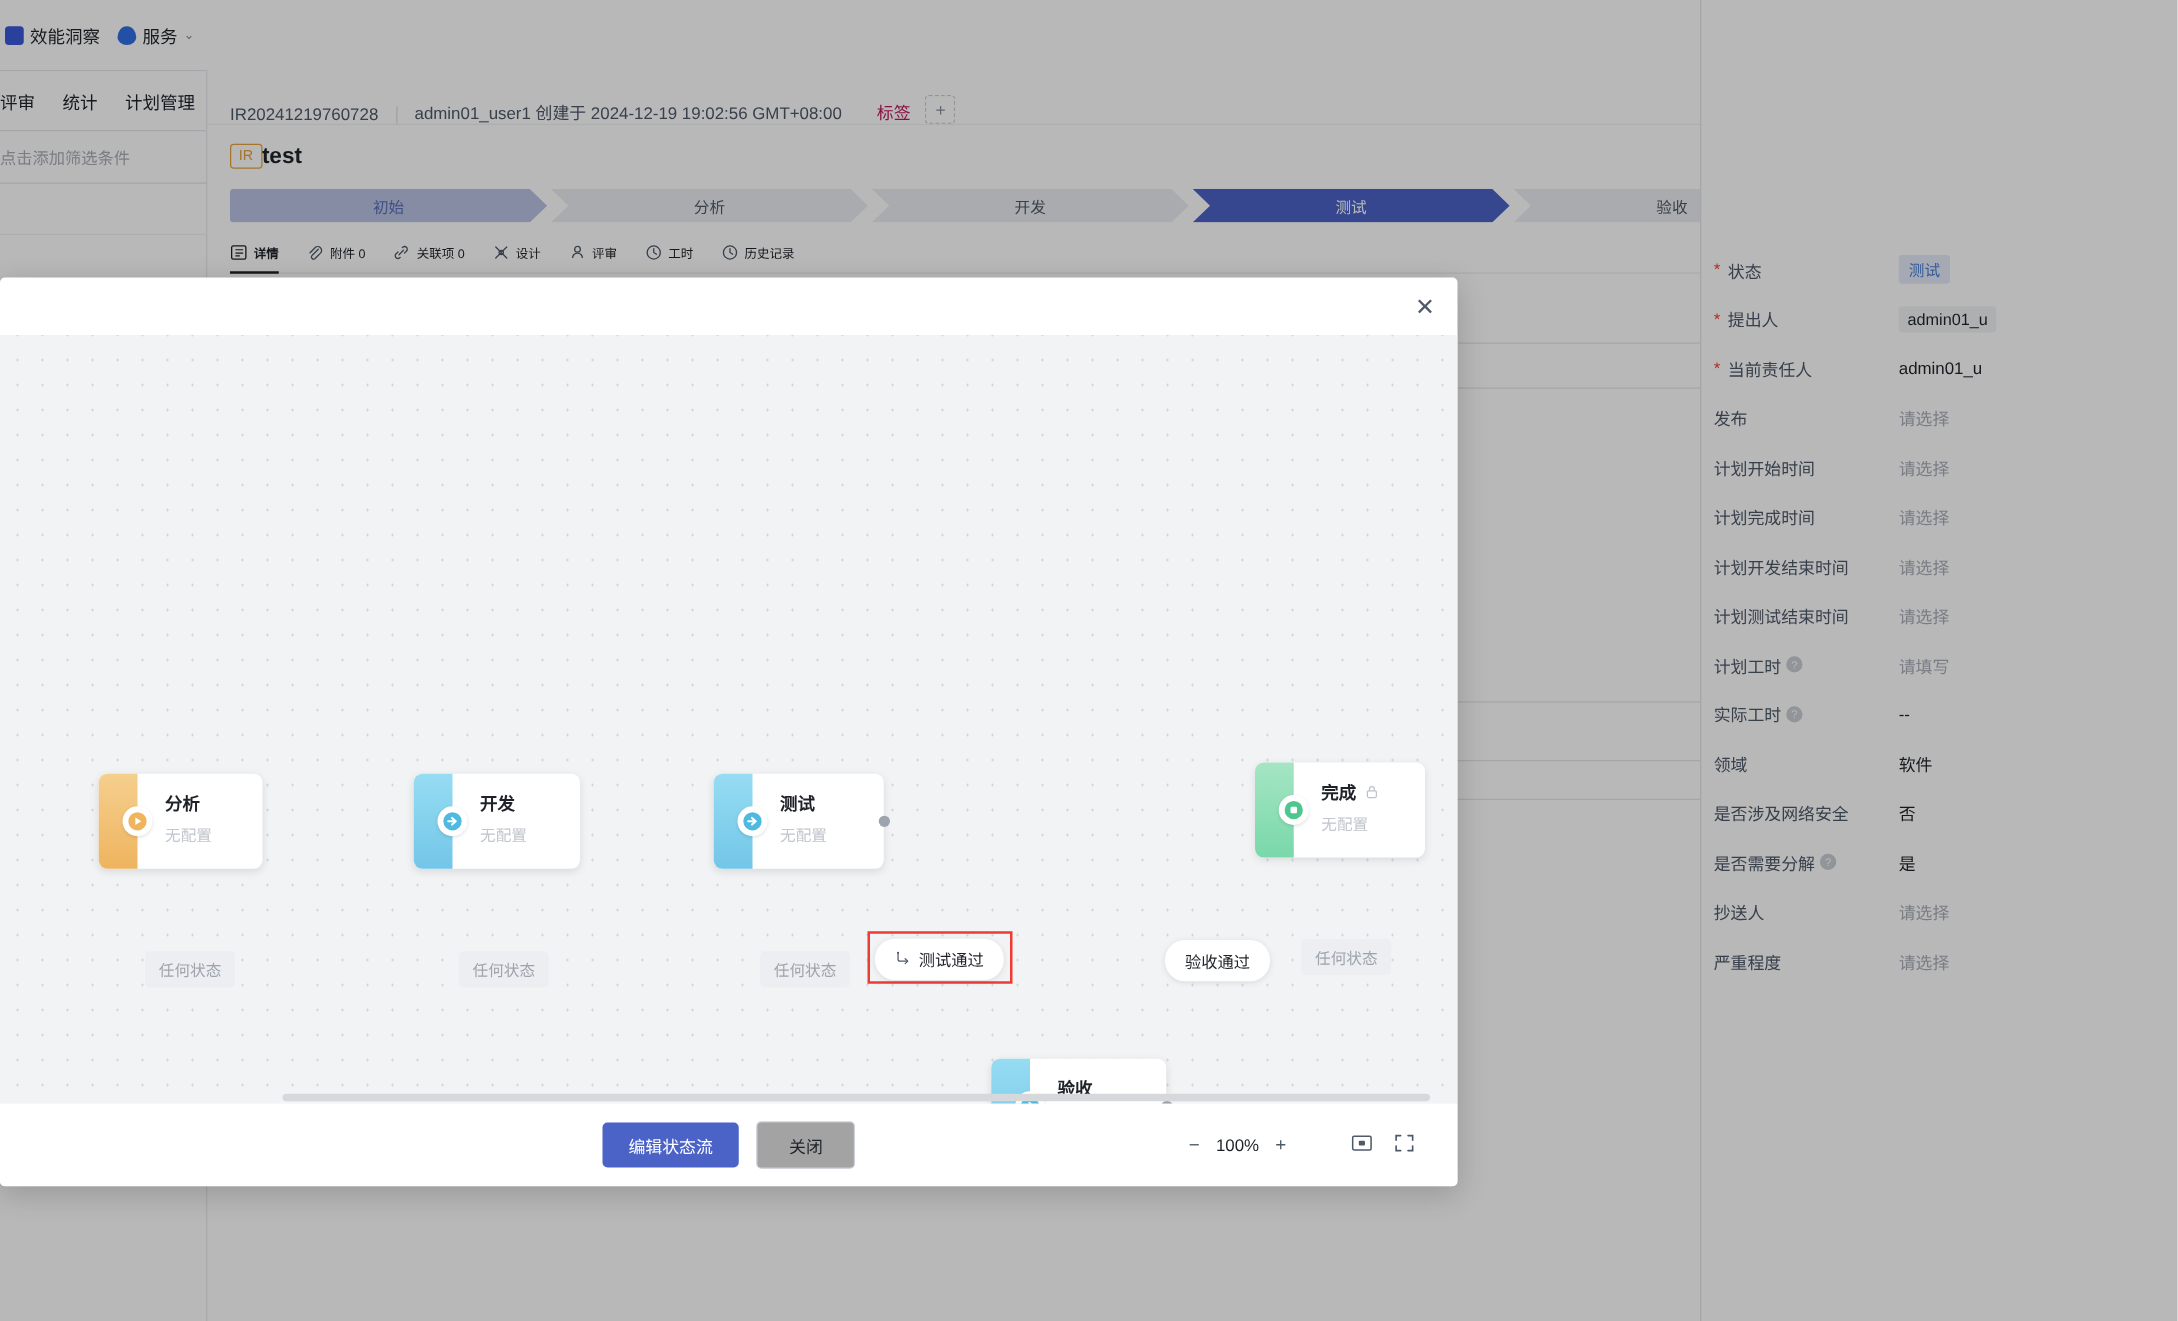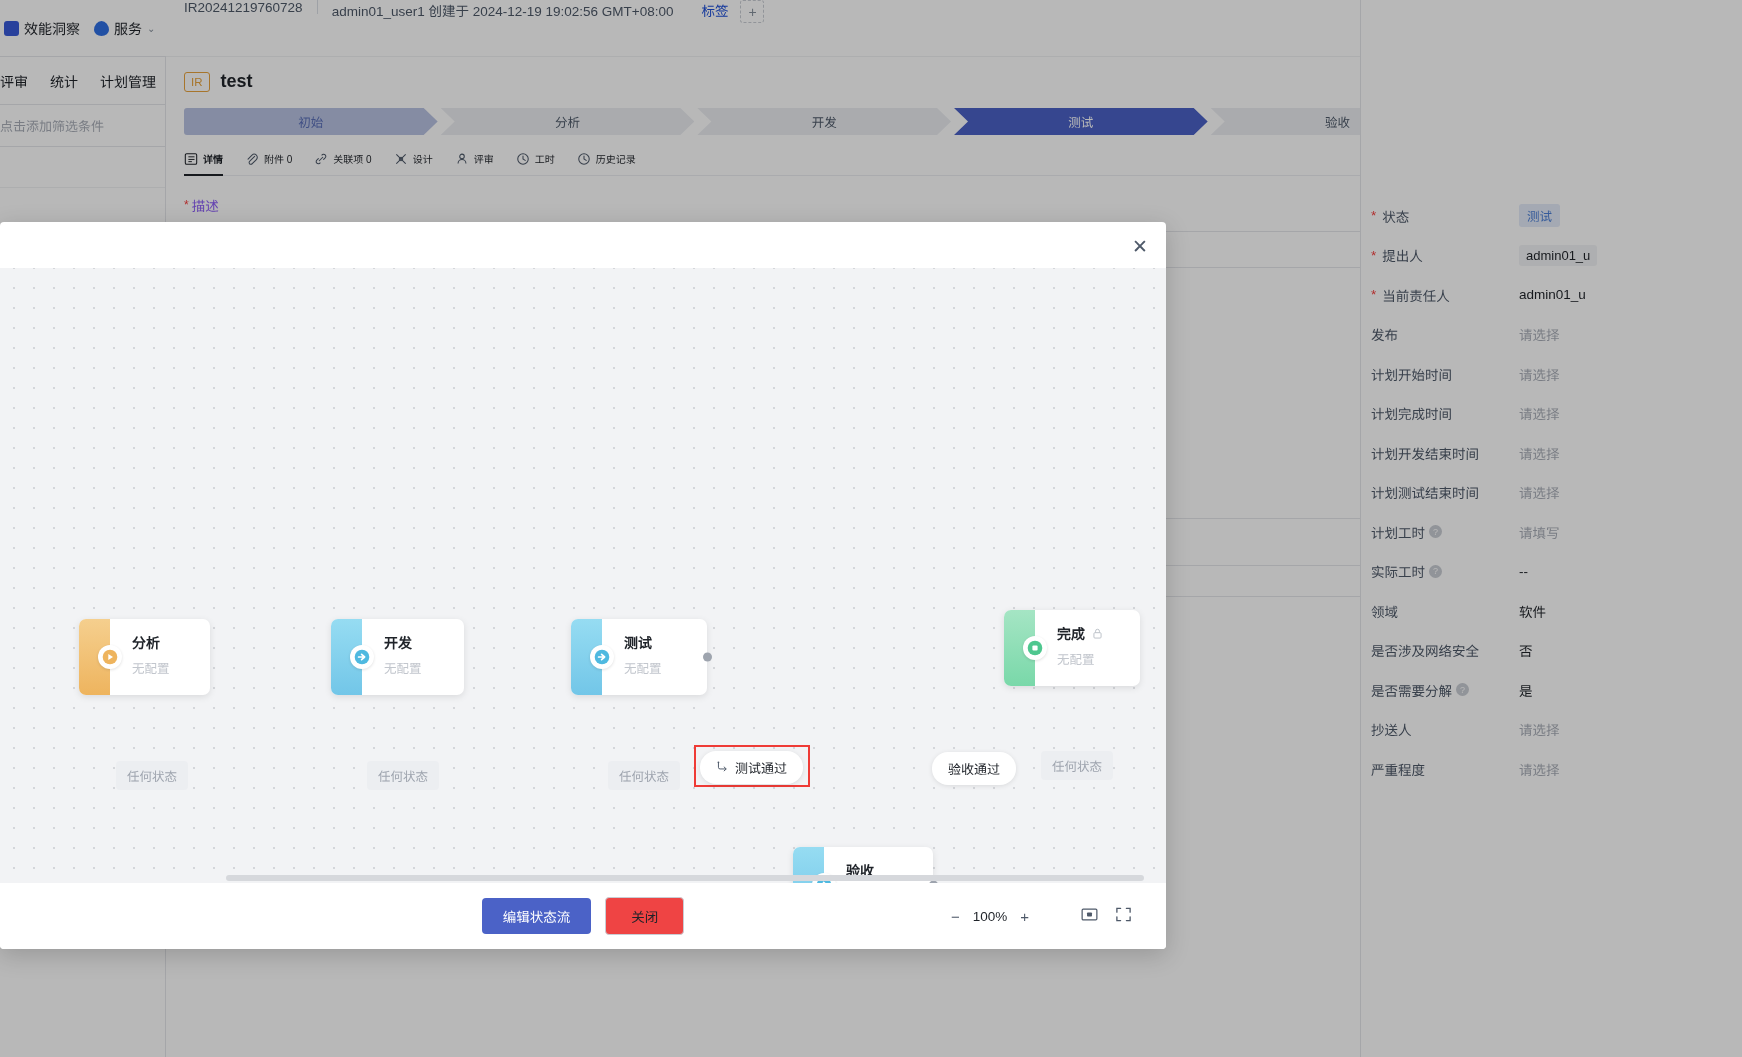--- a/index.html
+++ b/index.html
@@ -36,47 +36,47 @@
   .subnav span { white-space: nowrap; }
   .filterbar { height: 43px; border-top: 1px solid #e5e6eb; border-bottom: 1px solid #e5e6eb; display: flex; align-items: center; color: #a9aeb8; font-size: 13px; }
   .leftrow { height: 41px; border-bottom: 1px solid #f0f1f3; }
 
   
   .detail {
     position: absolute; left: 166px; top: 0; right: 0; bottom: 0;
     background: #ffffff;
   }
   .detail-header {
-    height: 57px; display: flex; align-items: flex-start; gap: 0;
-    padding: 0 7px 0 18px; border-bottom: 1px solid #f0f1f3;
+    height: 57px; display: flex; align-items: flex-end; gap: 0;
+    padding: 0 7px 0 18px; border-bottom: 1px solid #f0f1f3; margin-top: 43px;
   }
   .meta-id { font-size: 13.5px; color: #4e5969; }
   .meta-div { width: 1px; height: 14px; background: #dcdfe6; margin: 0 14px; }
   .meta-by { font-size: 13.5px; color: #4e5969; }
-  .meta-tag { font-size: 13.5px; color: #1d4ed8; margin-left: 28px; }
+  .meta-tag { font-size: 13.5px; color: #be185d; margin-left: 28px; }
   .tag-add {
     margin-left: 12px; width: 24px; height: 23px; border: 1px dashed #c9cdd4;
     border-radius: 3px; display: flex; align-items: center; justify-content: center;
     color: #86909c; font-size: 14px; background: #fff;
   }
   .header-spacer { flex: 1; }
   .status-action-wrap {
     border: 2px solid #ef3b36; border-radius: 4px; padding: 5px 8px; display: flex; align-items: center;
   }
   .btn-primary-split { display: flex; align-items: stretch; }
   .btn-primary-split .main {
     background: #4b62c7; color: #fff; font-size: 14px; padding: 7px 18px;
     border-radius: 4px 0 0 4px; white-space: nowrap;
   }
   .btn-primary-split .drop {
     background: #4b62c7; color: #fff; padding: 7px 9px; border-left: 1px solid #6276d0;
     border-radius: 0 4px 4px 0; font-size: 10px; display: flex; align-items: center;
   }
 
-  .title-row { display: flex; align-items: center; gap: 11px; padding: 14px 18px 10px 18px; }
+  .title-row { display: flex; align-items: center; gap: 0; padding: 14px 18px 10px 18px; }
   .type-badge {
     border: 1px solid #e8a33d; color: #e8a33d; border-radius: 3px;
     font-size: 11.5px; padding: 1px 6px; line-height: 16px;
   }
   .title-text { font-size: 18px; font-weight: bold; color: #1f2329; }
 
   
   .stagebar { display: flex; margin: 6px 18px 0 18px; height: 27px; }
   .stage {
     position: relative; flex: 1; display: flex; align-items: center; justify-content: center;
@@ -180,21 +180,21 @@
 
   
   .hscroll { position: absolute; left: 0; right: 0; bottom: 2px; height: 6px; }
   .hscroll .thumb { position: absolute; left: 226px; width: 918px; height: 6px; border-radius: 3px; background: #d6d8dc; }
 
   .modal-foot {
     height: 66px; flex: 0 0 auto; background: #fff; position: relative;
     display: flex; align-items: center; justify-content: center; gap: 14px;
   }
   .btn-edit-flow { background: #4b62c7; color: #fff; font-size: 13.5px; border-radius: 4px; padding: 8px 21px; }
-  .btn-close-flow { background: #ef4444; color: #1f2329; font-size: 13.5px; border: 1px solid #c9cdd4; border-radius: 4px; padding: 8px 25px; }
+  .btn-close-flow { background: #a3a3a3; color: #1f2329; font-size: 13.5px; border: 1px solid #c9cdd4; border-radius: 4px; padding: 8px 25px; }
   .zoom-ctl { position: absolute; right: 137px; top: 50%; transform: translateY(-50%); display: flex; align-items: center; gap: 13px; font-size: 13.5px; color: #1f2329; }
   .zoom-ctl .zb { color: #4e5969; font-size: 15px; }
   .view-ctl { position: absolute; right: 34px; top: 50%; transform: translateY(-50%); display: flex; align-items: center; gap: 17px; color: #4e5969; }
 
   .svg-layer { position: absolute; inset: 0; pointer-events: none; }
 </style>
 </head>
 <body>
 
 <div class="page-root">

